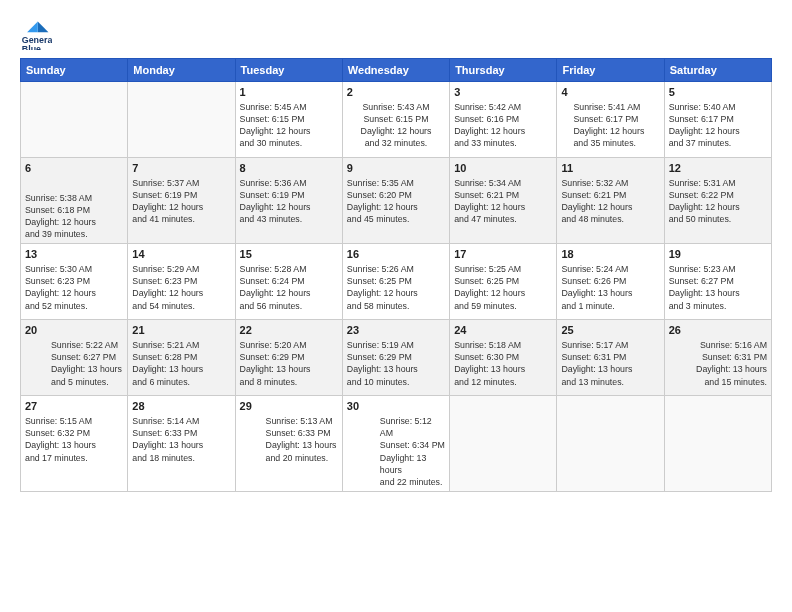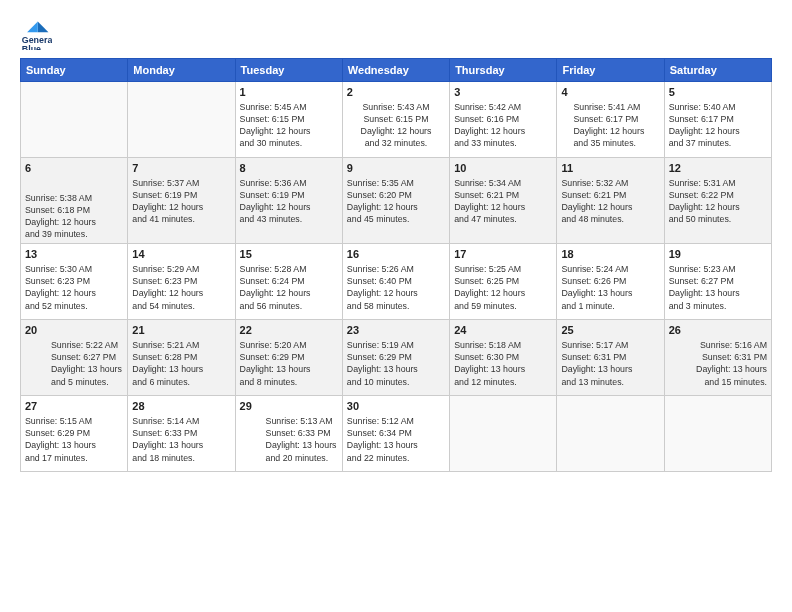--- a/index.html
+++ b/index.html
@@ -244,21 +244,21 @@
           <td>
             <span class="day-number">15</span>
             <div class="day-info" style="white-space: pre-line;">Sunrise: 5:28 AM
 Sunset: 6:24 PM
 Daylight: 12 hours
 and 56 minutes.</div>
           </td>
           <td>
             <span class="day-number">16</span>
             <div class="day-info" style="white-space: pre-line;">Sunrise: 5:26 AM
-Sunset: 6:40 PM
+Sunset: 6:25 PM
 Daylight: 12 hours
 and 58 minutes.</div>
           </td>
           <td>
             <span class="day-number">17</span>
             <div class="day-info" style="white-space: pre-line;">Sunrise: 5:25 AM
 Sunset: 6:25 PM
 Daylight: 12 hours
 and 59 minutes.</div>
           </td>
@@ -325,41 +325,41 @@
             <div class="day-info" style="white-space: pre-line; text-align: right;">Sunrise: 5:16 AM
 Sunset: 6:31 PM
 Daylight: 13 hours
 and 15 minutes.</div>
           </td>
         </tr>
         <tr>
           <td>
             <span class="day-number">27</span>
             <div class="day-info" style="white-space: pre-line;">Sunrise: 5:15 AM
-Sunset: 6:29 PM
+Sunset: 6:32 PM
 Daylight: 13 hours
 and 17 minutes.</div>
           </td>
           <td>
             <span class="day-number">28</span>
             <div class="day-info" style="white-space: pre-line;">Sunrise: 5:14 AM
 Sunset: 6:33 PM
 Daylight: 13 hours
 and 18 minutes.</div>
           </td>
           <td>
             <span class="day-number">29</span>
             <div class="day-info" style="white-space: pre-line; margin-left: 26px;">Sunrise: 5:13 AM
 Sunset: 6:33 PM
 Daylight: 13 hours
 and 20 minutes.</div>
           </td>
           <td>
             <span class="day-number">30</span>
-            <div class="day-info" style="white-space: pre-line;">Sunrise: 5:12 AM
+            <div class="day-info" style="white-space: pre-line; margin-left: 33px;">Sunrise: 5:12 AM
 Sunset: 6:34 PM
 Daylight: 13 hours
 and 22 minutes.</div>
           </td>
           <td class="empty"></td>
           <td class="empty"></td>
           <td class="empty"></td>
         </tr>
       </tbody>
   </table>

